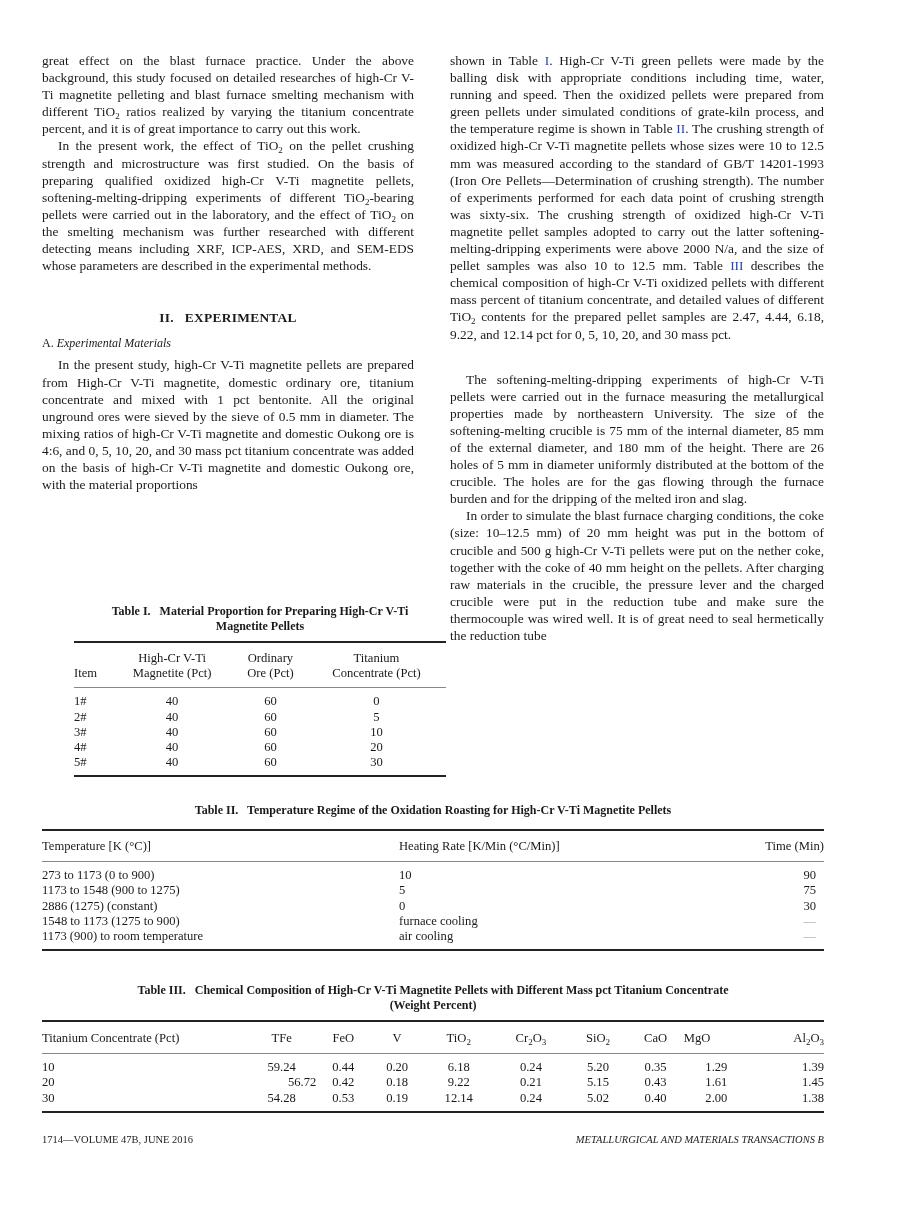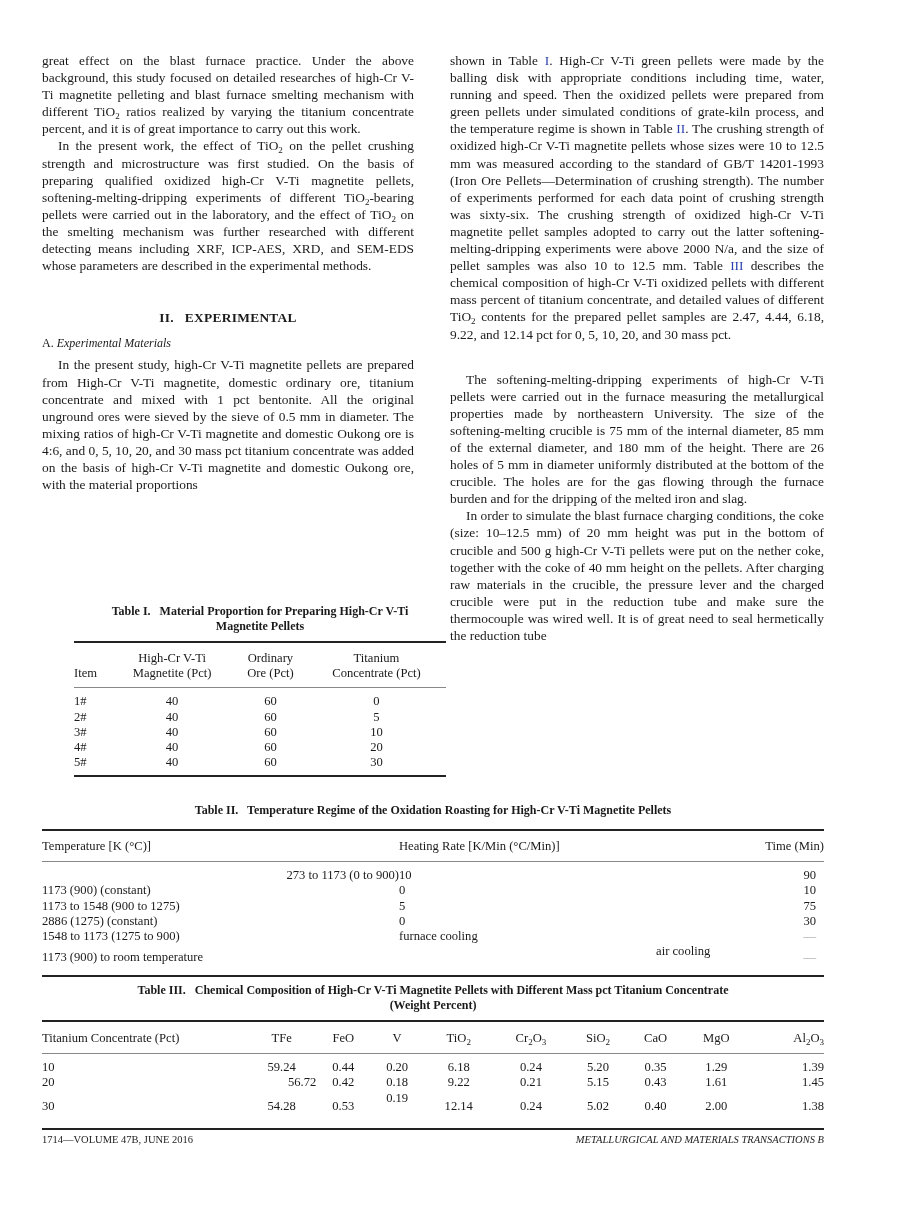--- a/index.html
+++ b/index.html
@@ -112,47 +112,42 @@
   <table style="width:100%; margin-top:11px;" class="tbl-top tbl-bot">
     <thead>
       <tr class="hdr-rule">
         <th style="text-align:left; padding:8px 0 7px 0; width:357px;margin-left:42px;">Temperature [K (°C)]</th>
         <th style="text-align:left; padding:8px 0 7px 0;">Heating Rate [K/Min (°C/Min)]</th>
         <th style="text-align:right; padding:8px 0 7px 0;">Time (Min)</th>
       </tr>
     </thead>
     <tbody id="t2body">
         <tr>
-          <td style="text-align: right; padding: 6px 0px 0px; margin-top: 29px;">273 to 1173 (0 to 900)</td>
+          <td style="text-align: left; padding: 6px 0px 0px; margin-top: 29px;">273 to 1173 (0 to 900)</td>
           <td style="text-align: left; padding: 6px 0px 0px;">10</td>
           <td style="text-align: right; padding: 6px 8px 0px 0px;">90</td>
-        </tr>
-        <tr>
-          <td style="text-align: left; padding: 0px;">1173 (900) (constant)</td>
-          <td style="text-align: left; padding: 0px;">0</td>
-          <td style="text-align: right; padding: 0px 8px 0px 0px;">10</td>
         </tr>
         <tr>
           <td style="text-align: left; padding: 0px;">1173 to 1548 (900 to 1275)</td>
           <td style="text-align: left; padding: 0px;">5</td>
           <td style="text-align: right; padding: 0px 8px 0px 0px;">75</td>
         </tr>
         <tr>
           <td style="text-align: left; padding: 0px;">2886 (1275) (constant)</td>
           <td style="text-align: left; padding: 0px;">0</td>
           <td style="text-align: right; padding: 0px 8px 0px 0px;">30</td>
         </tr>
         <tr>
           <td style="text-align: left; padding: 0px; margin-left: 40px;">1548 to 1173 (1275 to 900)</td>
           <td style="text-align: left; padding: 0px;">furnace cooling</td>
           <td style="text-align: right; padding: 0px 8px 0px 0px; color: rgb(170, 170, 170);">—</td>
         </tr>
         <tr>
           <td style="text-align: left; padding: 0px 0px 5px;">1173 (900) to room temperature</td>
-          <td style="text-align: right; padding: 0px 0px 16px;">air cooling</td>
+          <td style="text-align: left; padding: 0px 0px 5px;">air cooling</td>
           <td style="text-align: right; padding: 0px 8px 5px 0px; color: rgb(170, 170, 170);">—</td>
         </tr>
       </tbody>
   </table>
 </div>
 
 <div style="position:absolute; left:42px; top:983px; width:782px;">
   <div class="tcap">
     <div style="white-space:pre">Table III.   Chemical Composition of High-Cr V-Ti Magnetite Pellets with Different Mass pct Titanium Concentrate</div>
     <div>(Weight Percent)</div>
@@ -161,21 +156,21 @@
     <thead>
         <tr class="hdr-rule" id="t3head">
           <th style="padding: 9px 0px 7px; text-align: left; width: 205px;"><span>Titanium Concentrate (Pct)</span></th>
           <th style="padding: 9px 0px 7px; text-align: center;"><span>TFe</span></th>
           <th style="padding: 9px 0px 7px; text-align: center;"><span>FeO</span></th>
           <th style="padding: 9px 0px 7px; text-align: center;"><span>V</span></th>
           <th style="padding: 9px 0px 7px; text-align: center;"><span>TiO</span><sub>2</sub></th>
           <th style="padding: 9px 0px 7px; text-align: center;"><span>Cr</span><sub>2</sub><span>O</span><sub>3</sub></th>
           <th style="padding: 9px 0px 7px; text-align: center; margin-top: 24px;"><span>SiO</span><sub>2</sub></th>
           <th style="padding: 9px 0px 7px; text-align: center;"><span>CaO</span></th>
-          <th style="padding: 9px 0px 7px; text-align: center;"><span>MgO</span></th>
+          <th style="padding: 9px 0px 7px; text-align: left;"><span>MgO</span></th>
           <th style="padding: 9px 0px 7px; text-align: right;"><span>Al</span><sub>2</sub><span>O</span><sub>3</sub></th>
         </tr>
       </thead>
     <tbody id="t3body">
         <tr>
           <td style="text-align: left; padding: 6px 0px 0px;">10</td>
           <td style="text-align: center; padding: 6px 0px 0px;">59.24</td>
           <td style="text-align: center; padding: 6px 0px 0px;">0.44</td>
           <td style="text-align: center; padding: 6px 0px 0px;">0.20</td>
           <td style="text-align: center; padding: 6px 0px 0px;">6.18</td>
@@ -194,21 +189,21 @@
           <td style="text-align: center; padding: 0px;">0.21</td>
           <td style="text-align: center; padding: 0px;">5.15</td>
           <td style="text-align: center; padding: 0px;">0.43</td>
           <td style="text-align: center; padding: 0px;">1.61</td>
           <td style="text-align: right; padding: 0px;">1.45</td>
         </tr>
         <tr>
           <td style="text-align: left; padding: 0px 0px 5px;">30</td>
           <td style="text-align: center; padding: 0px 0px 5px;">54.28</td>
           <td style="text-align: center; padding: 0px 0px 5px;">0.53</td>
-          <td style="text-align: center; padding: 0px 0px 22px;">0.19</td>
+          <td style="text-align: center; padding: 0px 0px 5px;">0.19</td>
           <td style="text-align: center; padding: 0px 0px 5px;">12.14</td>
           <td style="text-align: center; padding: 0px 0px 5px;">0.24</td>
           <td style="text-align: center; padding: 0px 0px 5px;">5.02</td>
           <td style="text-align: center; padding: 0px 0px 5px;">0.40</td>
           <td style="text-align: center; padding: 0px 0px 5px;">2.00</td>
           <td style="text-align: right; padding: 0px 0px 5px;">1.38</td>
         </tr>
       </tbody>
   </table>
 </div>

